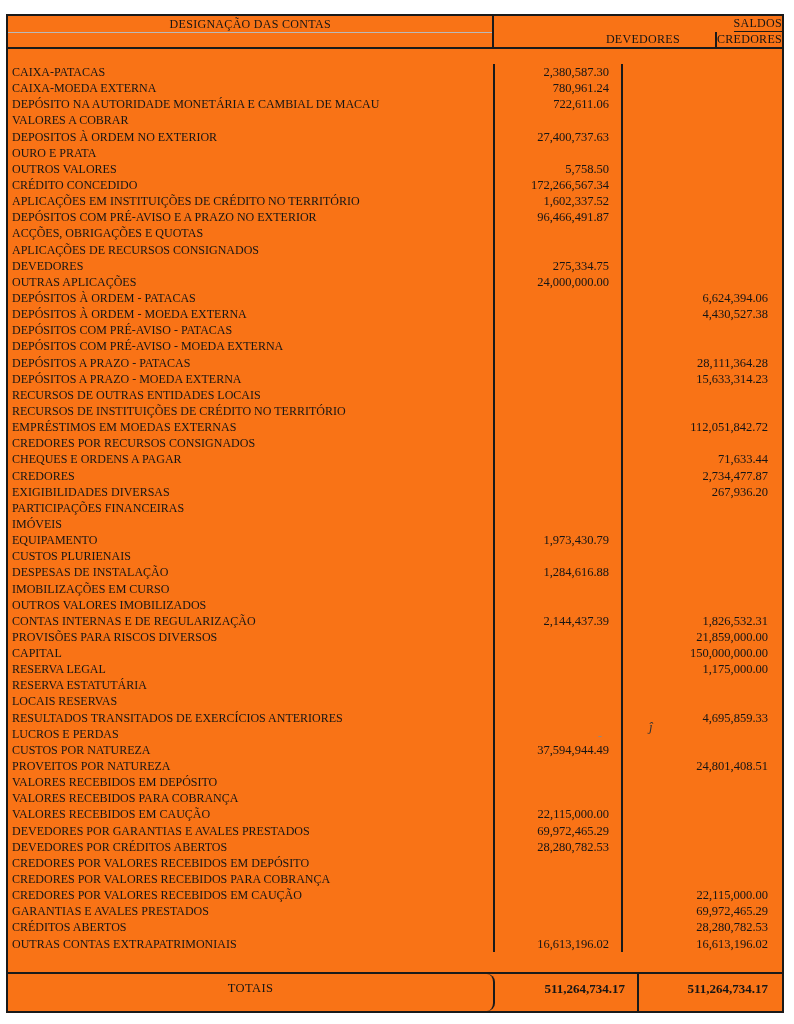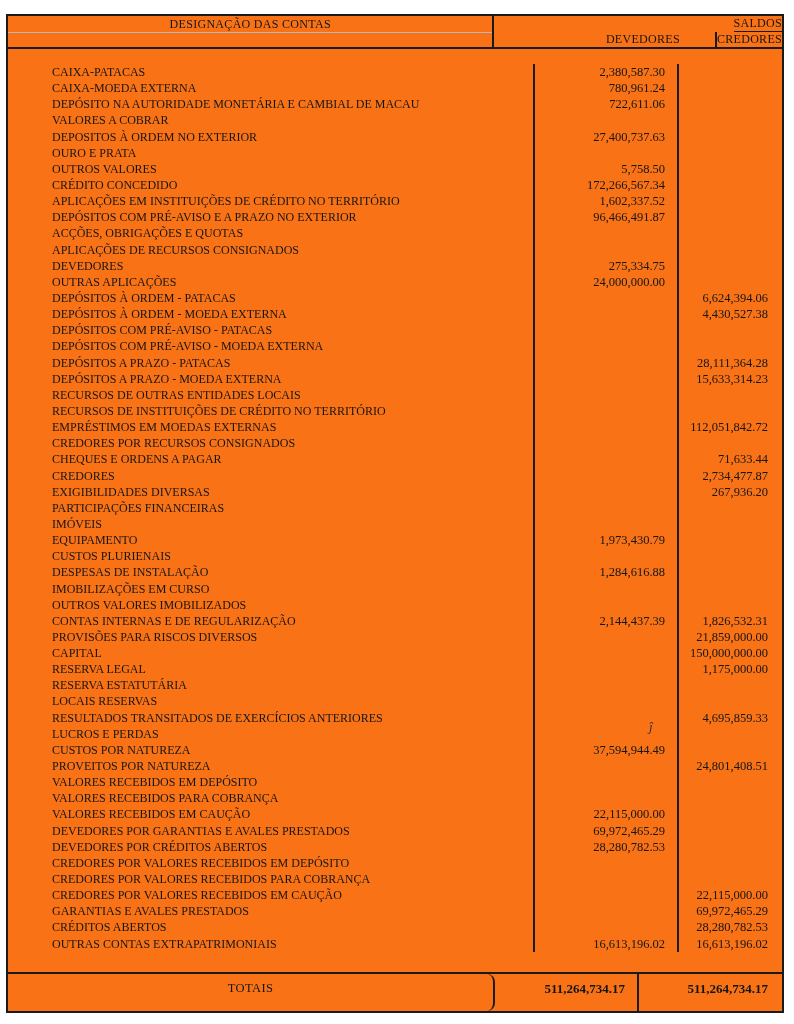--- a/index.html
+++ b/index.html
@@ -23,28 +23,28 @@
   }
   .h-right{width:289px;display:flex;flex-direction:column;align-items:flex-end;}
   .h-saldos{
     height:15px;border-bottom:1px solid #1a1a1a;text-align:center;
     font-size:12px;line-height:15px;letter-spacing:.3px;
   }
   .h-sub{flex:1;display:flex;}
   .h-dev{width:144px;border-right:2px solid #1a1a1a;text-align:center;font-size:12px;line-height:15px;letter-spacing:.3px;}
   .h-cred{flex:1;text-align:center;font-size:12px;line-height:15px;letter-spacing:.3px;}
   
-  .tbody{height:923px;box-sizing:border-box;padding-top:15px;overflow:hidden;padding-left:40px;}
+  .tbody{height:923px;box-sizing:border-box;padding-top:15px;overflow:hidden;}
   .row{display:flex;height:16.15px;}
   .row .c1{
     width:487px;border-right:2px solid #1a1a1a;box-sizing:border-box;
     padding-left:4px;font-size:12px;line-height:16px;white-space:nowrap;overflow:hidden;
   }
   .row .c2{
-    width:144px;border-right:2px solid #1a1a1a;box-sizing:border-box;
+    width:128px;border-right:2px solid #1a1a1a;box-sizing:border-box;
     text-align:right;padding-right:12px;font-size:12.5px;line-height:16px;white-space:nowrap;
   }
   .row .c3{
     flex:1;text-align:right;padding-right:14px;box-sizing:border-box;
     font-size:12.5px;line-height:16px;white-space:nowrap;font-family:Liberation Serif, serif;
   }
   
   .tfoot{display:flex;height:39px;border-top:2px solid #1a1a1a;box-sizing:border-box;}
   .tfoot .c1{
     width:487px;border-right:2px solid #1a1a1a;box-sizing:border-box;

